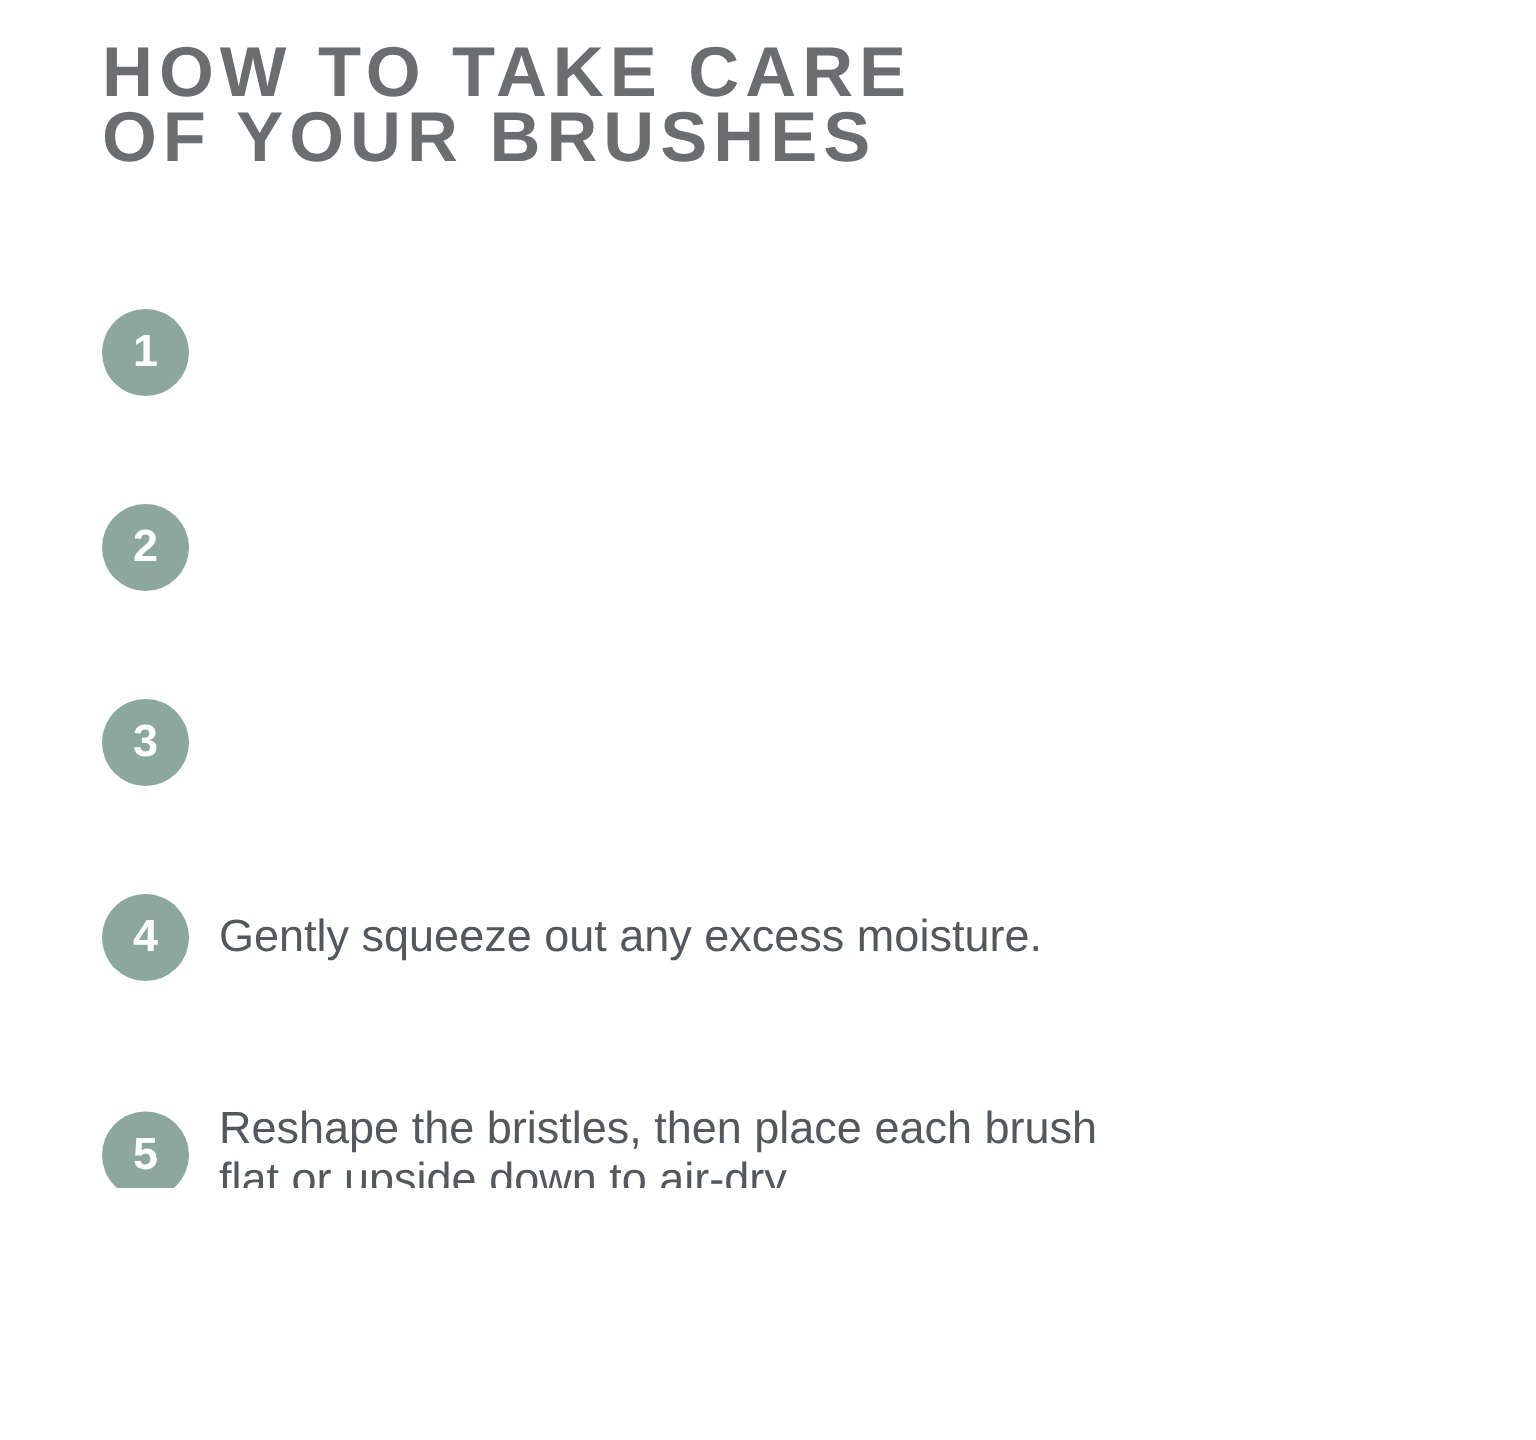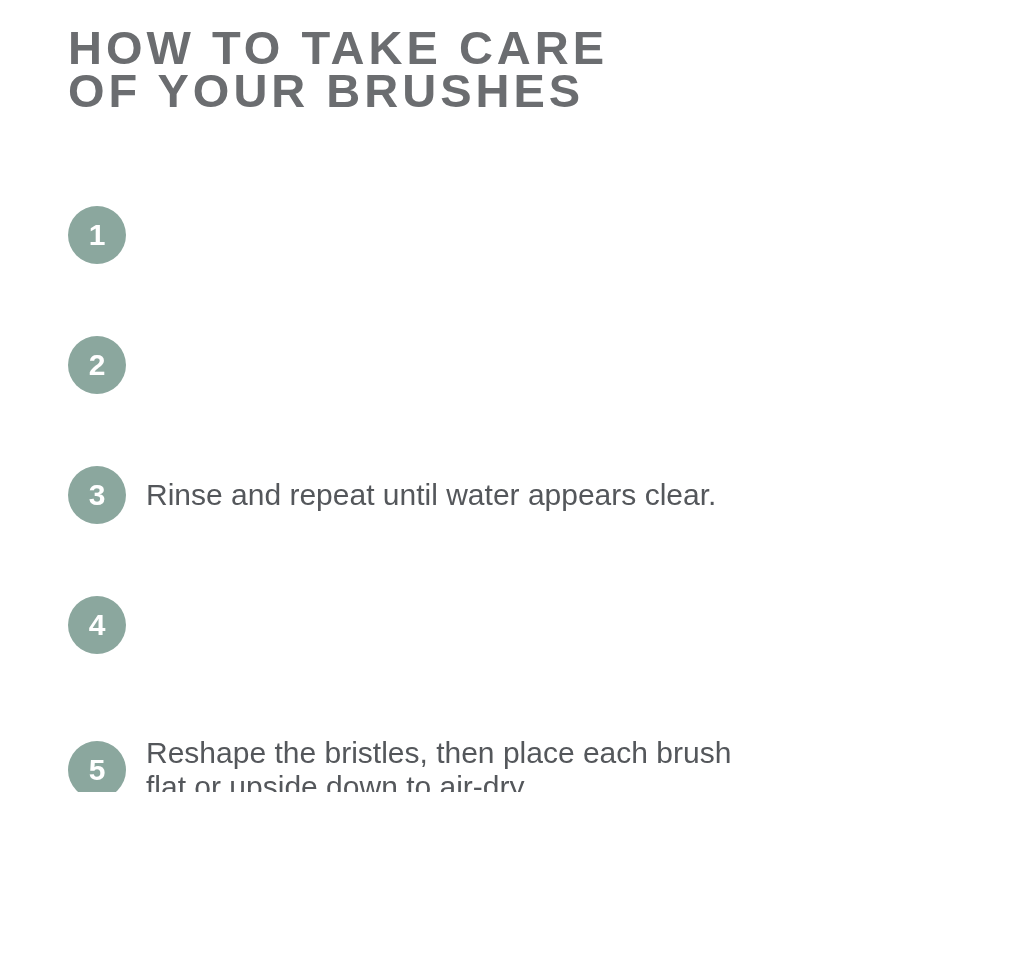--- a/index.html
+++ b/index.html
@@ -91,27 +91,27 @@
     <div class="step">
       <div class="badge">
         <span class="badge-number">2</span>
       </div>
     </div>
 
     <div class="step">
       <div class="badge">
         <span class="badge-number">3</span>
       </div>
-      <div class="step-text">Rinse and repeat until water appears clear.</div>
     </div>
 
     <div class="step">
       <div class="badge">
         <span class="badge-number">4</span>
       </div>
+      <div class="step-text">Gently squeeze out any excess moisture.</div>
     </div>
 
     <div class="step">
       <div class="badge">
         <span class="badge-number">5</span>
       </div>
       <div class="step-text">Reshape the bristles, then place each brush
 flat or upside down to air-dry.</div>
     </div>
 

